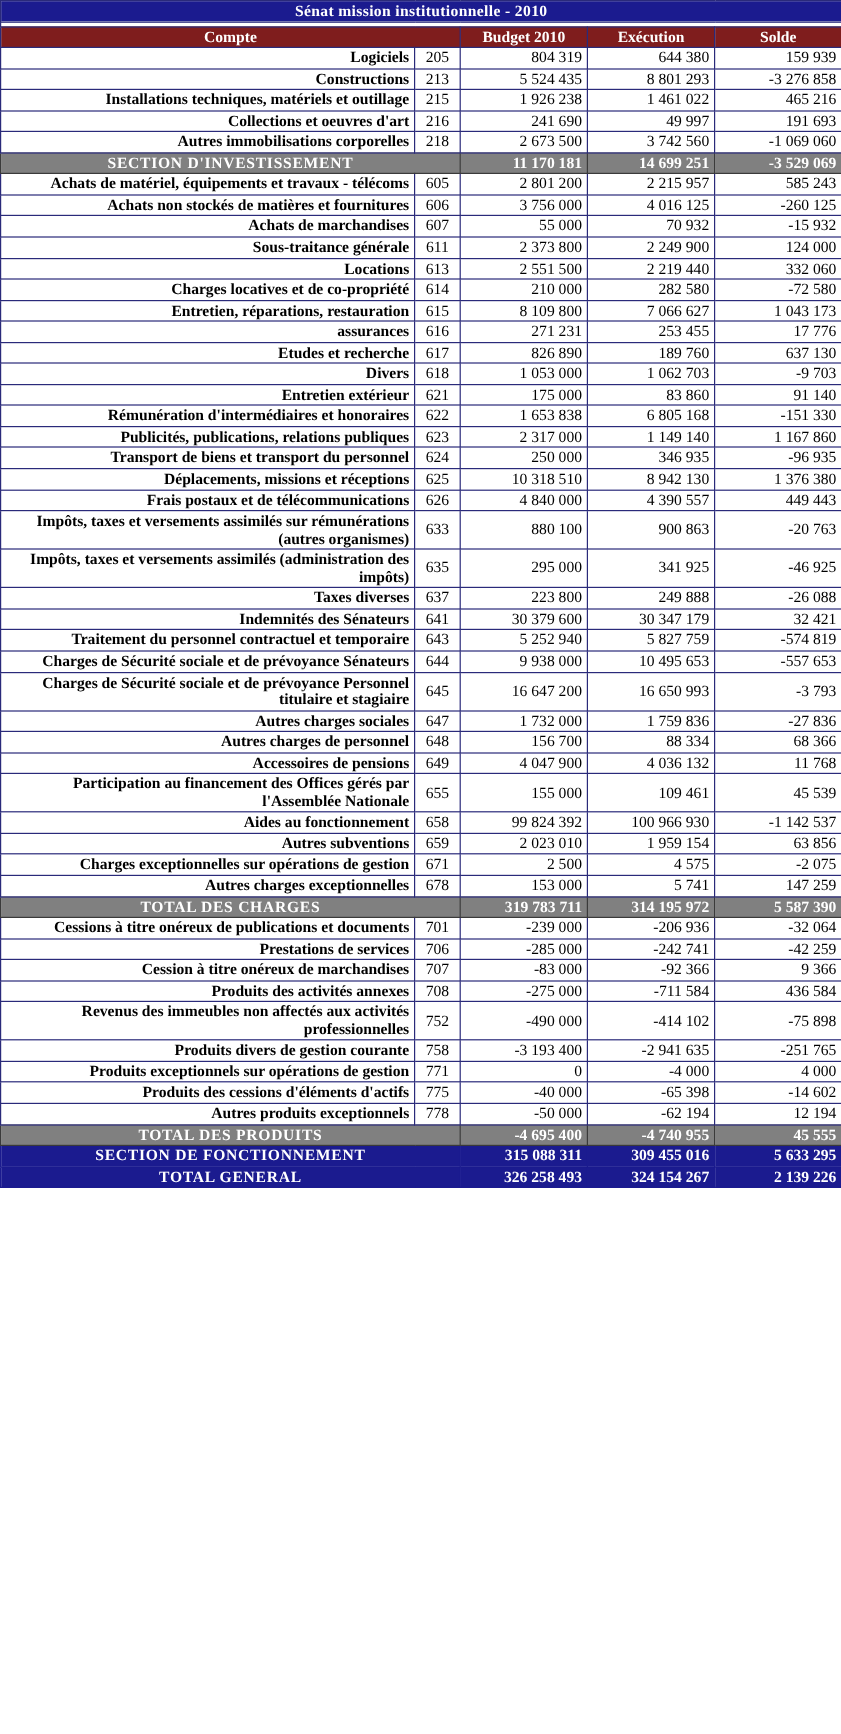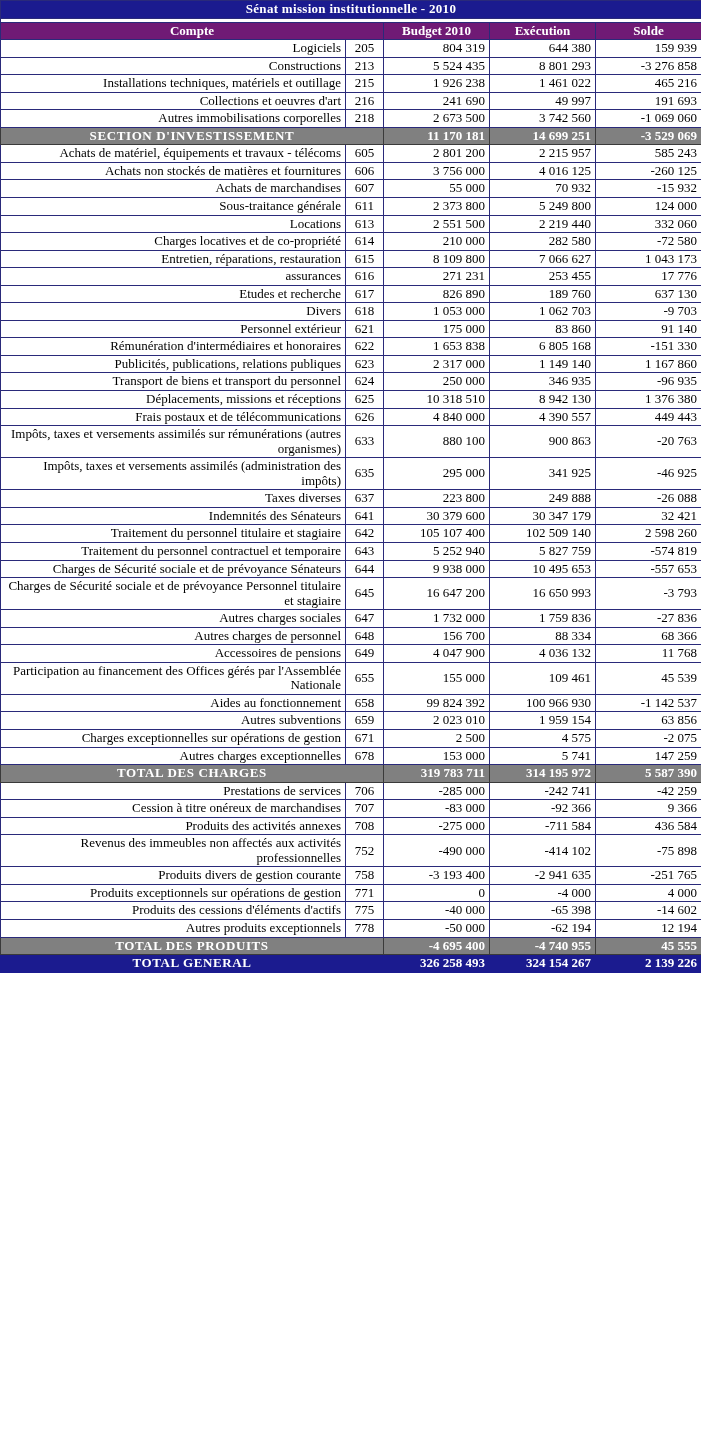--- a/index.html
+++ b/index.html
@@ -46,21 +46,21 @@
     letter-spacing: 0.3px;
     border: 1px solid #1b1b8f;
   }
   .spacer-row td {
     border: none;
     height: 4px;
     padding: 0;
     background: #ffffff;
   }
   .head-row td {
-    background: #701a75;
+    background: #7f1d1d;
     color: #ffffff;
     text-align: center;
     font-weight: bold;
     font-size: 12.5px;
     padding: 3px 0;
     border: 1px solid #1b1b8f;
   }
   td.label {
     text-align: right;
     padding-right: 6px;
@@ -87,21 +87,21 @@
   tr.grand td {
     background: #1b1b8f;
     color: #ffffff;
     font-weight: bold;
     border: 1px solid #1b1b8f;
   }
   tr.grand td.label {
     text-align: center;
     letter-spacing: 0.6px;
   }
-  td.two-line { line-height: 1.14; }
+  td.two-line { line-height: 1.14; font-weight: bold; }
 </style>
 </head>
 <body>
 
 <div class="doc">
   <table class="main">
     <colgroup>
       <col class="c-label">
       <col class="c-code">
       <col class="c-bud">
@@ -182,21 +182,21 @@
           <td class="label two-line">Achats de marchandises</td>
           <td class="code">607</td>
           <td class="num">55 000</td>
           <td class="num">70 932</td>
           <td class="num">-15 932</td>
         </tr>
         <tr>
           <td class="label two-line">Sous-traitance générale</td>
           <td class="code">611</td>
           <td class="num">2 373 800</td>
-          <td class="num">5 249 800</td>
+          <td class="num">2 249 900</td>
           <td class="num">124 000</td>
         </tr>
         <tr>
           <td class="label two-line">Locations</td>
           <td class="code">613</td>
           <td class="num">2 551 500</td>
           <td class="num">2 219 440</td>
           <td class="num">332 060</td>
         </tr>
         <tr>
@@ -228,21 +228,21 @@
           <td class="num">637 130</td>
         </tr>
         <tr>
           <td class="label two-line">Divers</td>
           <td class="code">618</td>
           <td class="num">1 053 000</td>
           <td class="num">1 062 703</td>
           <td class="num">-9 703</td>
         </tr>
         <tr>
-          <td class="label two-line">Personnel extérieur</td>
+          <td class="label two-line">Entretien extérieur</td>
           <td class="code">621</td>
           <td class="num">175 000</td>
           <td class="num">83 860</td>
           <td class="num">91 140</td>
         </tr>
         <tr>
           <td class="label two-line">Rémunération d'intermédiaires et honoraires</td>
           <td class="code">622</td>
           <td class="num">1 653 838</td>
           <td class="num">6 805 168</td>
@@ -298,27 +298,20 @@
           <td class="num">-26 088</td>
         </tr>
         <tr>
           <td class="label two-line">Indemnités des Sénateurs</td>
           <td class="code">641</td>
           <td class="num">30 379 600</td>
           <td class="num">30 347 179</td>
           <td class="num">32 421</td>
         </tr>
         <tr>
-          <td class="label two-line">Traitement du personnel titulaire et stagiaire</td>
-          <td class="code">642</td>
-          <td class="num">105 107 400</td>
-          <td class="num">102 509 140</td>
-          <td class="num">2 598 260</td>
-        </tr>
-        <tr>
           <td class="label two-line">Traitement du personnel contractuel et temporaire</td>
           <td class="code">643</td>
           <td class="num">5 252 940</td>
           <td class="num">5 827 759</td>
           <td class="num">-574 819</td>
         </tr>
         <tr>
           <td class="label two-line">Charges de Sécurité sociale et de prévoyance Sénateurs</td>
           <td class="code">644</td>
           <td class="num">9 938 000</td>
@@ -388,20 +381,27 @@
           <td class="num">5 741</td>
           <td class="num">147 259</td>
         </tr>
         <tr class="subtotal">
           <td class="label two-line" colspan="2">TOTAL DES CHARGES</td>
           <td class="num">319 783 711</td>
           <td class="num">314 195 972</td>
           <td class="num">5 587 390</td>
         </tr>
         <tr>
+          <td class="label two-line">Cessions à titre onéreux de publications et documents</td>
+          <td class="code">701</td>
+          <td class="num">-239 000</td>
+          <td class="num">-206 936</td>
+          <td class="num">-32 064</td>
+        </tr>
+        <tr>
           <td class="label two-line">Prestations de services</td>
           <td class="code">706</td>
           <td class="num">-285 000</td>
           <td class="num">-242 741</td>
           <td class="num">-42 259</td>
         </tr>
         <tr>
           <td class="label two-line">Cession à titre onéreux de marchandises</td>
           <td class="code">707</td>
           <td class="num">-83 000</td>
@@ -450,20 +450,26 @@
           <td class="num">-62 194</td>
           <td class="num">12 194</td>
         </tr>
         <tr class="subtotal">
           <td class="label two-line" colspan="2">TOTAL DES PRODUITS</td>
           <td class="num">-4 695 400</td>
           <td class="num">-4 740 955</td>
           <td class="num">45 555</td>
         </tr>
         <tr class="grand">
+          <td class="label two-line" colspan="2">SECTION DE FONCTIONNEMENT</td>
+          <td class="num">315 088 311</td>
+          <td class="num">309 455 016</td>
+          <td class="num">5 633 295</td>
+        </tr>
+        <tr class="grand">
           <td class="label two-line" colspan="2">TOTAL GENERAL</td>
           <td class="num">326 258 493</td>
           <td class="num">324 154 267</td>
           <td class="num">2 139 226</td>
         </tr>
       </tbody>
   </table>
 </div>
 
 </body></html>

